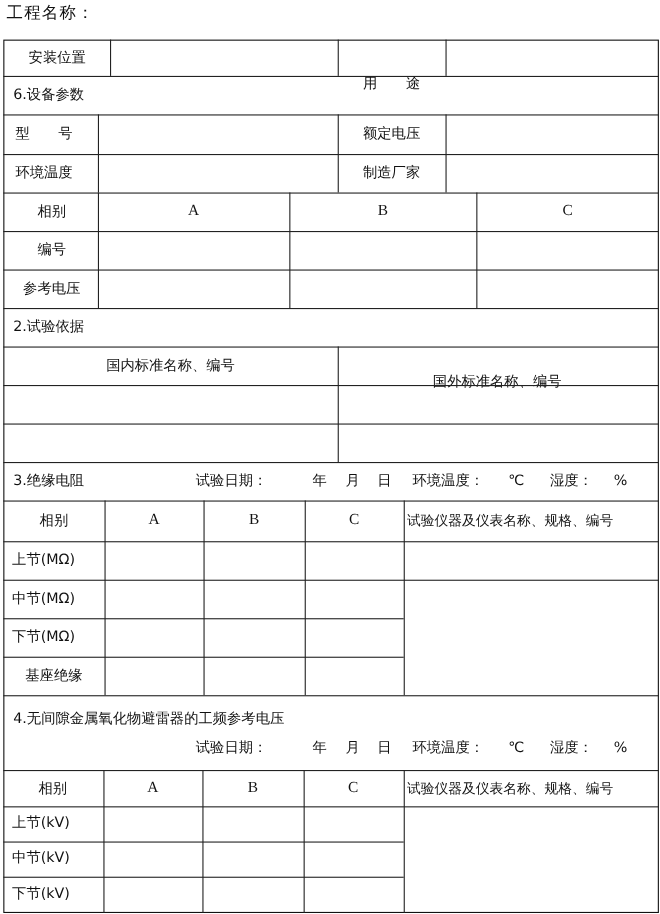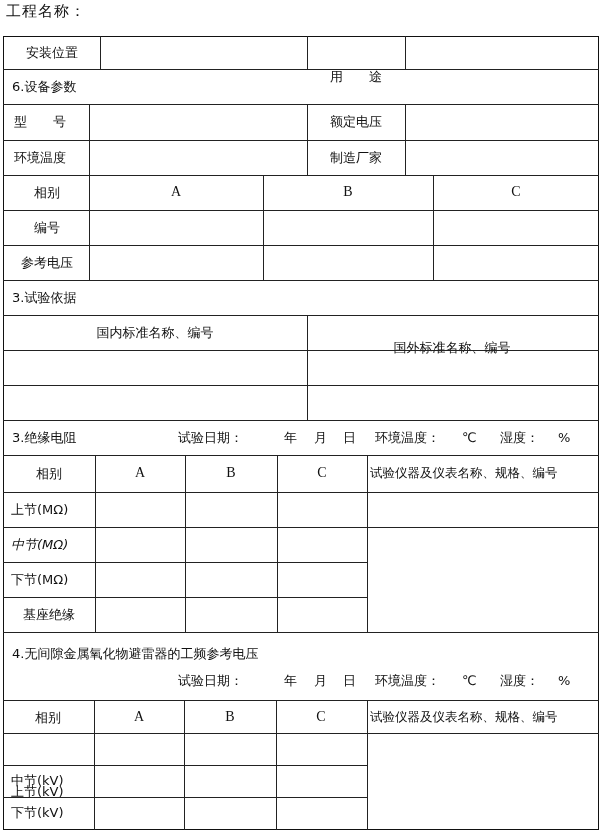--- a/index.html
+++ b/index.html
@@ -62,21 +62,21 @@
 <div class="cell" style="left:264px; top:211px; width:168px; height:33px;"></div>
 <div class="cell" style="left:434px; top:211px; width:163px; height:33px;"></div>
 <div class="hl" style="left:3px; top:245px; width:596px;"></div>
 
 <div class="t c" style="left:47px; top:256px;">参考电压</div>
 <div class="cell" style="left:90px; top:246px; width:172px; height:33px;"></div>
 <div class="cell" style="left:264px; top:246px; width:168px; height:33px;"></div>
 <div class="cell" style="left:434px; top:246px; width:163px; height:33px;"></div>
 <div class="hl" style="left:3px; top:280px; width:596px;"></div>
 
-<div class="t" style="left:12px; top:291px;">3.试验依据</div>
+<div class="t" style="left:12px; top:291px;">2.试验依据</div>
 <div class="hl" style="left:3px; top:315px; width:596px;"></div>
 <div class="vl" style="left:307px; top:315px; height:105px;"></div>
 <div class="t c" style="left:155px; top:326px;">国内标准名称、编号</div>
 <div class="t c" style="left:452px; top:341px;">国外标准名称、编号</div>
 <div class="hl" style="left:3px; top:350px; width:596px;"></div>
 <div class="cell" style="left:4px; top:351px; width:302px; height:33px;"></div>
 <div class="cell" style="left:308px; top:351px; width:289px; height:33px;"></div>
 <div class="hl" style="left:3px; top:385px; width:596px;"></div>
 <div class="cell" style="left:4px; top:386px; width:302px; height:33px;"></div>
 <div class="cell" style="left:308px; top:386px; width:289px; height:33px;"></div>
@@ -105,21 +105,21 @@
 <div class="t" style="left:370px; top:467px; font-size:12.5px;">试验仪器及仪表名称、规格、编号</div>
 
 <div class="hl" style="left:3px; top:492px; width:596px;"></div>
 <div class="t" style="left:11px; top:503px;">上节(MΩ)</div>
 <div class="cell" style="left:96px; top:493px; width:88px; height:33px;"></div>
 <div class="cell" style="left:186px; top:493px; width:90px; height:33px;"></div>
 <div class="cell" style="left:278px; top:493px; width:88px; height:33px;"></div>
 <div class="cell" style="left:368px; top:493px; width:229px; height:33px;"></div>
 
 <div class="hl" style="left:3px; top:527px; width:596px;"></div>
-<div class="t" style="left:11px; top:538px;font-style:italic;">中节(MΩ)</div>
+<div class="t" style="left:11px; top:538px;">中节(MΩ)</div>
 <div class="cell" style="left:96px; top:528px; width:88px; height:33px;"></div>
 <div class="cell" style="left:186px; top:528px; width:90px; height:33px;"></div>
 <div class="cell" style="left:278px; top:528px; width:88px; height:33px;"></div>
 <div class="cell" style="left:368px; top:528px; width:229px; height:103px;"></div>
 
 <div class="hl" style="left:3px; top:562px; width:364px;"></div>
 <div class="t" style="left:11px; top:573px;">下节(MΩ)</div>
 <div class="cell" style="left:96px; top:563px; width:88px; height:33px;"></div>
 <div class="cell" style="left:186px; top:563px; width:90px; height:33px;"></div>
 <div class="cell" style="left:278px; top:563px; width:88px; height:33px;"></div>
@@ -148,21 +148,21 @@
 <div class="vl" style="left:276px; top:700px; height:130px;"></div>
 <div class="vl" style="left:367px; top:700px; height:130px;"></div>
 
 <div class="t c" style="left:48px; top:711px;">相别</div>
 <div class="t c latin" style="left:139px; top:710px;">A</div>
 <div class="t c latin" style="left:230px; top:710px;">B</div>
 <div class="t c latin" style="left:321px; top:710px;">C</div>
 <div class="t" style="left:370px; top:711px; font-size:12.5px;">试验仪器及仪表名称、规格、编号</div>
 
 <div class="hl" style="left:3px; top:733px; width:596px;"></div>
-<div class="t" style="left:11px; top:742px;margin-top:43px;">上节(kV)</div>
+<div class="t" style="left:11px; top:742px;">上节(kV)</div>
 <div class="cell" style="left:95px; top:734px; width:88px; height:31px;"></div>
 <div class="cell" style="left:185px; top:734px; width:90px; height:31px;"></div>
 <div class="cell" style="left:277px; top:734px; width:89px; height:31px;"></div>
 <div class="cell" style="left:368px; top:734px; width:229px; height:95px;"></div>
 
 <div class="hl" style="left:3px; top:765px; width:364px;"></div>
 <div class="t" style="left:11px; top:774px;">中节(kV)</div>
 <div class="cell" style="left:95px; top:766px; width:88px; height:31px;"></div>
 <div class="cell" style="left:185px; top:766px; width:90px; height:31px;"></div>
 <div class="cell" style="left:277px; top:766px; width:89px; height:31px;"></div>

